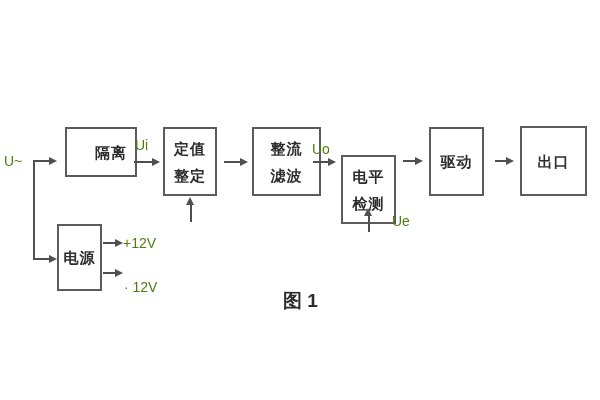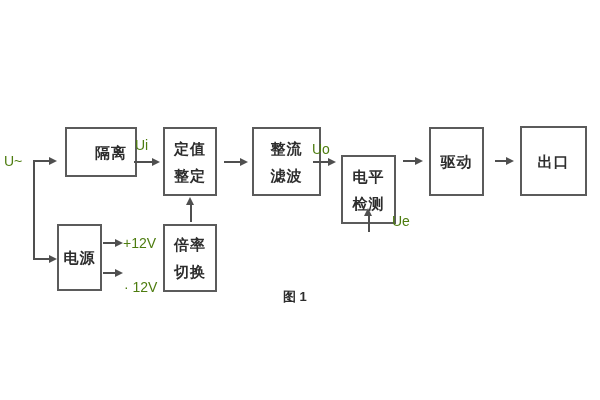--- a/index.html
+++ b/index.html
@@ -10,21 +10,21 @@
   .block{
     position:absolute;box-sizing:border-box;border:2px solid #5b5b5b;background:#ffffff;
     display:flex;flex-direction:column;align-items:center;justify-content:center;
     color:#2d2d2d;font-size:15px;font-weight:600;letter-spacing:1px;line-height:27px;
     white-space:nowrap;
   }
   .sig{
     position:absolute;color:#4d7c0f;font-size:14px;font-weight:400;white-space:nowrap;
   }
   .caption{
-    position:absolute;color:#2d2d2d;font-size:13px;font-weight:600;white-space:nowrap;
+    position:absolute;color:#2d2d2d;font-size:19px;font-weight:600;white-space:nowrap;
   }
   .hline{position:absolute;height:2px;background:#4f4f4f;}
   .vline{position:absolute;width:2px;background:#4f4f4f;}
   .head-r{
     position:absolute;width:0;height:0;
     border-top:4px solid transparent;border-bottom:4px solid transparent;
     border-left:8px solid #4f4f4f;
   }
   .head-u{
     position:absolute;width:0;height:0;
@@ -94,24 +94,20 @@
   </div>
 
   <div class="hline" style="left:103px;top:242px;width:13px;"></div>
   <div class="head-r" style="left:115px;top:239px;"></div>
   <span class="sig" style="left:123px;top:235px;text-align:right;">+12V</span>
 
   <div class="hline" style="left:103px;top:272px;width:13px;"></div>
   <div class="head-r" style="left:115px;top:269px;"></div>
   <span class="sig" style="left:124px;top:279px;">· 12V</span>
 
-  <div class="block" style="left:163px;top:224px;width:54px;height:68px;">
-    <span>倍率</span>
-    <span>切换</span>
-  </div>
 
   <div class="vline" style="left:190px;top:205px;height:17px;"></div>
   <div class="head-u" style="left:186px;top:197px;"></div>
 
   <div class="vline" style="left:368px;top:216px;height:16px;"></div>
   <div class="head-u" style="left:364px;top:208px;"></div>
   <span class="sig" style="left:376px;top:213px;margin-left:16px;">Ue</span>
 
 
   <span class="caption" style="left:283px;top:288px;">图 1</span>

